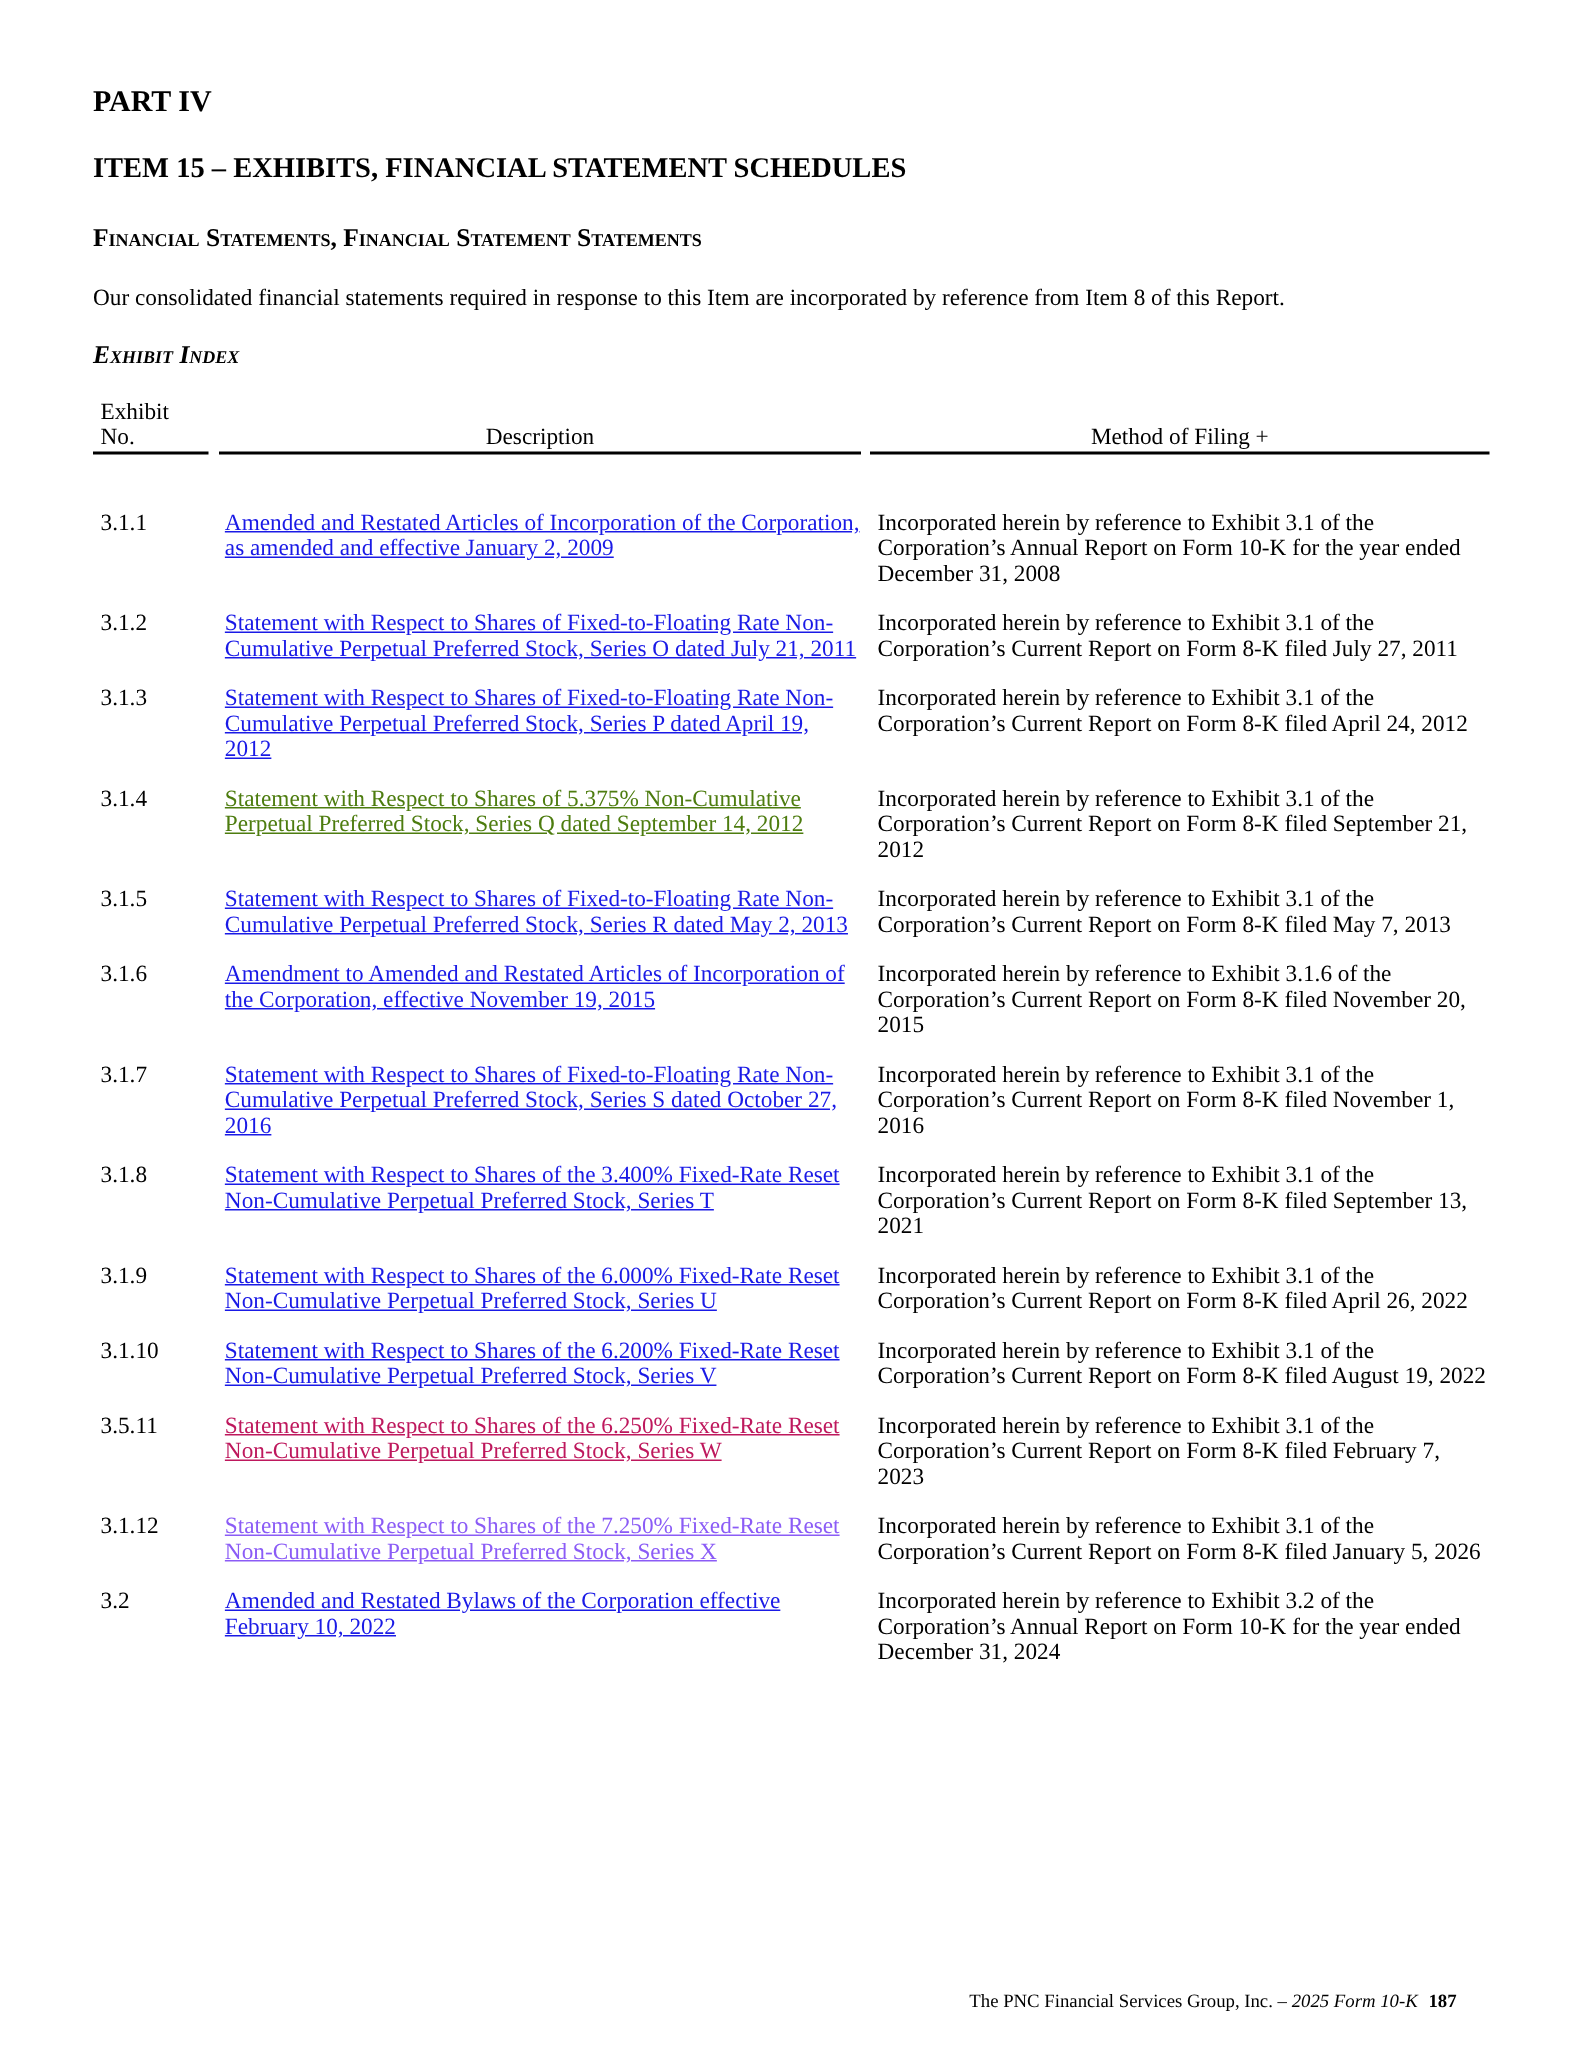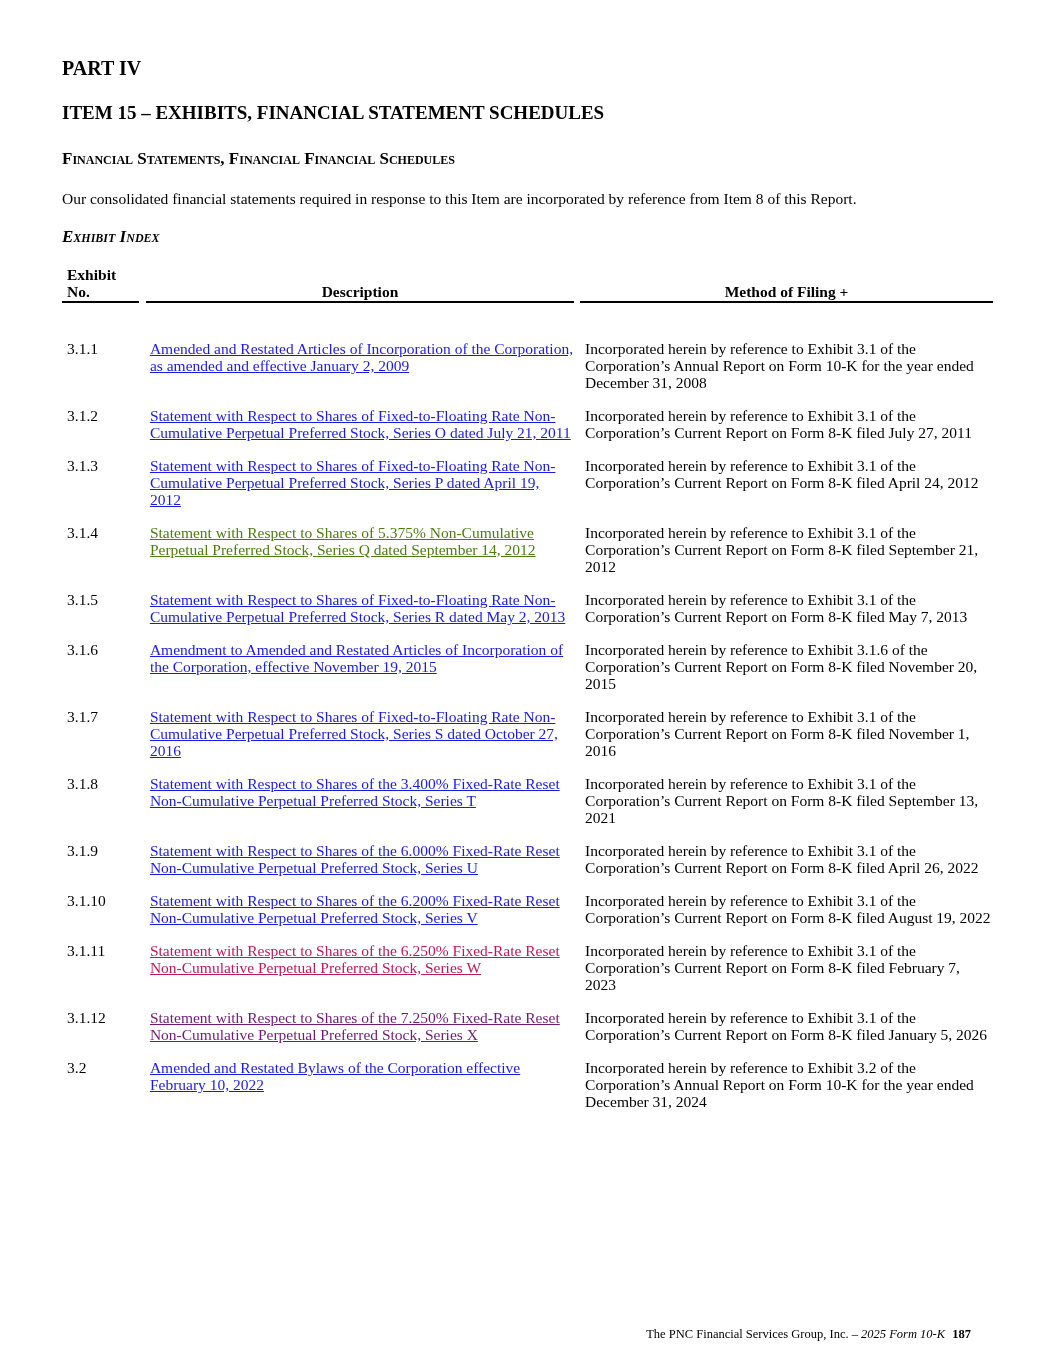--- a/index.html
+++ b/index.html
@@ -8,21 +8,21 @@
     font-family: "Liberation Serif", "DejaVu Serif", serif; color: #000;
   }
   .part-title { position: absolute; left: 62px; top: 57px; font-size: 20px; font-weight: bold; margin: 0; }
   .item-title { position: absolute; left: 62px; top: 102px; font-size: 19px; font-weight: bold; margin: 0; }
   .sc-heading { position: absolute; left: 62px; font-size: 17px; font-weight: bold; font-variant: small-caps; margin: 0; }
   .fs-heading { top: 149px; }
   .ei-heading { top: 227px; font-style: italic; }
   .intro { position: absolute; left: 62px; top: 190px; font-size: 15.5px; margin: 0; }
 
   .exhibit-table { position: absolute; left: 62px; top: 266px; width: 931px; border-collapse: separate; border-spacing: 0; font-size: 15.5px; line-height: 17px; }
-  .exhibit-table th { font-weight: bold; vertical-align: bottom; padding: 0 0 1px 0; }
+  .exhibit-table th { font-weight: normal; vertical-align: bottom; padding: 0 0 1px 0; }
   .th-inner { border-bottom: 2px solid #000; padding-bottom: 1px; }
   .col-no { width: 76px; }
   .col-desc { width: 430px; }
   .col-method { width: 414px; }
   th.col-no .th-inner { text-align: left; padding-left: 5px; }
   th.col-desc .th-inner { text-align: center; margin-left: 7px; }
   th.col-method .th-inner { text-align: center; margin-left: 6px; }
 
   .exhibit-table td { vertical-align: top; padding: 0; }
   .exhibit-table tr.first-row td { padding-top: 36px; }
@@ -34,21 +34,21 @@
 
   .footer { position: absolute; right: 84px; top: 1327px; font-size: 12.5px; }
   .footer .form { font-style: italic; }
   .footer .page { font-weight: bold; margin-left: 4px; }
 </style>
 </head>
 <body>
 
 <h1 class="part-title">PART IV</h1>
 <h2 class="item-title">ITEM 15 – EXHIBITS, FINANCIAL STATEMENT SCHEDULES</h2>
-<h3 class="sc-heading fs-heading">Financial Statements, Financial Financial Schedules</h3>
+<h3 class="sc-heading fs-heading">Financial Statements, Financial Statement Statements</h3>
 <p class="intro">Our consolidated financial statements required in response to this Item are incorporated by reference from Item 8 of this Report.</p>
 <h3 class="sc-heading ei-heading">Exhibit Index</h3>
 
 <table class="exhibit-table">
   <thead>
     <tr>
       <th class="col-no">
         <div class="th-inner">
           <div>Exhibit</div>
           <div>No.</div>
@@ -107,27 +107,27 @@
         <td class="no">3.1.9</td>
         <td class="desc"><a class="exhibit-link" href="#" style="color: rgb(26, 26, 230);">Statement with Respect to Shares of the 6.000% Fixed-Rate Reset Non-Cumulative Perpetual Preferred Stock, Series U</a></td>
         <td class="method">Incorporated herein by reference to Exhibit 3.1 of the Corporation’s Current Report on Form 8-K filed April 26, 2022</td>
       </tr>
       <tr class="row">
         <td class="no">3.1.10</td>
         <td class="desc"><a class="exhibit-link" href="#" style="color: rgb(26, 26, 230);">Statement with Respect to Shares of the 6.200% Fixed-Rate Reset Non-Cumulative Perpetual Preferred Stock, Series V</a></td>
         <td class="method">Incorporated herein by reference to Exhibit 3.1 of the Corporation’s Current Report on Form 8-K filed August 19, 2022</td>
       </tr>
       <tr class="row">
-        <td class="no">3.1.11</td>
+        <td class="no">3.5.11</td>
         <td class="desc"><a class="exhibit-link" href="#" style="color: #be185d;">Statement with Respect to Shares of the 6.250% Fixed-Rate Reset Non-Cumulative Perpetual Preferred Stock, Series W</a></td>
         <td class="method">Incorporated herein by reference to Exhibit 3.1 of the Corporation’s Current Report on Form 8-K filed February 7, 2023</td>
       </tr>
       <tr class="row">
         <td class="no">3.1.12</td>
-        <td class="desc"><a class="exhibit-link" href="#" style="color: #701a75; text-align: right;">Statement with Respect to Shares of the 7.250% Fixed-Rate Reset Non-Cumulative Perpetual Preferred Stock, Series X</a></td>
+        <td class="desc"><a class="exhibit-link" href="#" style="color: #8b5cf6; text-align: right;">Statement with Respect to Shares of the 7.250% Fixed-Rate Reset Non-Cumulative Perpetual Preferred Stock, Series X</a></td>
         <td class="method">Incorporated herein by reference to Exhibit 3.1 of the Corporation’s Current Report on Form 8-K filed January 5, 2026</td>
       </tr>
       <tr class="row">
         <td class="no">3.2</td>
         <td class="desc"><a class="exhibit-link" href="#" style="color: rgb(26, 26, 230);">Amended and Restated Bylaws of the Corporation effective February 10, 2022</a></td>
         <td class="method">Incorporated herein by reference to Exhibit 3.2 of the Corporation’s Annual Report on Form 10-K for the year ended December 31, 2024</td>
       </tr>
     </tbody>
 </table>
 

